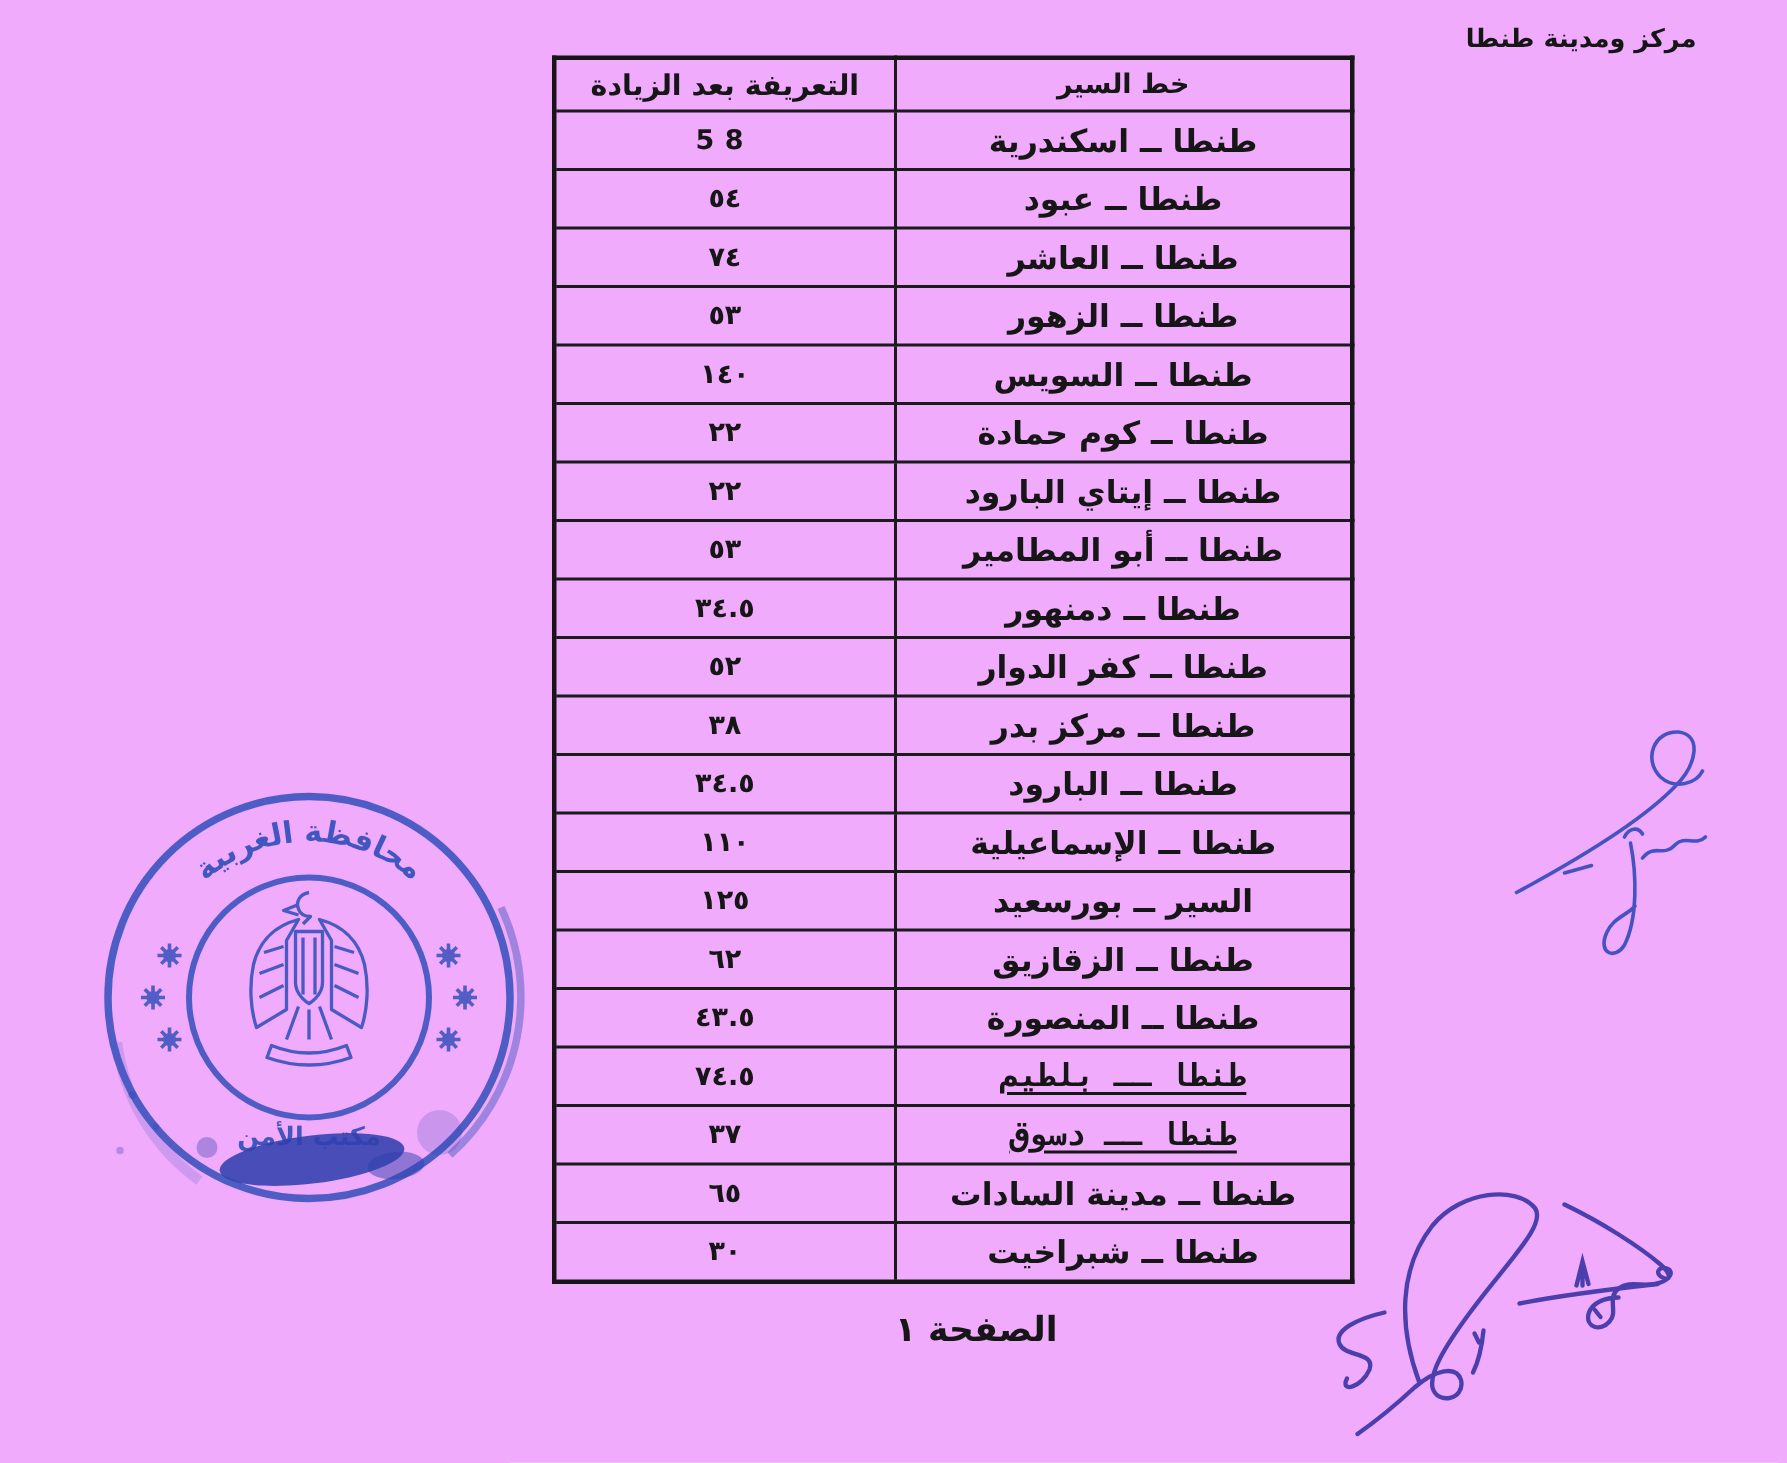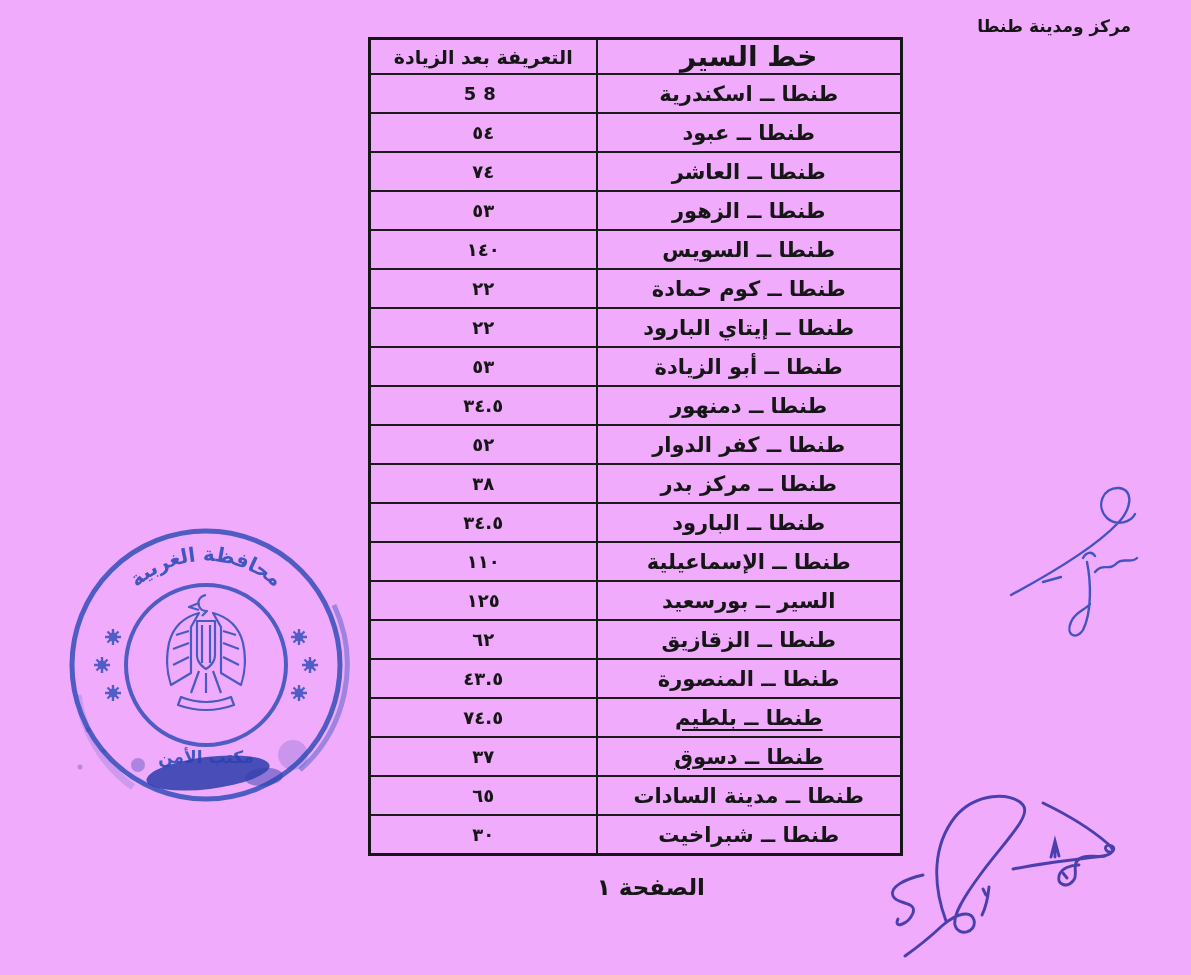--- a/index.html
+++ b/index.html
@@ -6,25 +6,25 @@
   body{width:1191px;height:975px;background:#e8e8e8;font-family:"DejaVu Sans","Liberation Sans",sans-serif;}
   .page{position:relative;width:1191px;height:975px;background:#f0abfc;overflow:hidden;color:#161616;}
 
   
   .header-note{position:absolute;top:16px;right:60px;font-size:17px;font-weight:bold;direction:rtl;letter-spacing:.5px;}
 
   
   table.fare{position:absolute;top:37px;left:368px;width:532px;border-collapse:collapse;table-layout:fixed;direction:rtl;border:3px solid #161616;}
   table.fare th, table.fare td{border:2px solid #1b1b1b;text-align:center;vertical-align:middle;padding:0 4px;overflow:hidden;white-space:nowrap;}
   table.fare th{height:33px;font-weight:bold;}
-  th.route-h{font-size:28px;}
+  th.route-h{font-size:18px;}
   th.fare-h{font-size:19px;}
   td.route-cell{height:37px;font-size:21px;font-weight:bold;}
   td.fare-cell{font-size:18px;font-weight:bold;letter-spacing:7px;direction:ltr;}
-  .underline{text-decoration:underline;text-underline-offset:4px;text-decoration-thickness:1.5px;}
+  .underline{text-decoration:underline;text-underline-offset:4px;text-decoration-thickness:1.5px;font-family:Liberation Mono, monospace;}
 
   
   .page-footer{position:absolute;top:874px;left:575px;width:130px;text-align:right;font-size:23px;font-weight:bold;direction:rtl;text-underline-offset:5px;}
 
   
   .stamp-svg{position:absolute;left:58px;top:515px;width:300px;height:300px;}
   .sig1-svg{position:absolute;left:995px;top:462px;width:200px;height:210px;}
   .sig2-svg{position:absolute;left:883px;top:753px;width:310px;height:222px;}
   svg text{font-family:"DejaVu Sans","Liberation Sans",sans-serif;}
 </style>
@@ -76,21 +76,21 @@
       <td class="route-cell">طنطا ــ كوم حمادة</td>
       <td class="fare-cell">٢٢</td>
     </tr>
 
     <tr>
       <td class="route-cell">طنطا ــ إيتاي البارود</td>
       <td class="fare-cell">٢٢</td>
     </tr>
 
     <tr>
-      <td class="route-cell">طنطا ــ أبو الزيادة</td>
+      <td class="route-cell">طنطا ــ أبو المطامير</td>
       <td class="fare-cell">٥٣</td>
     </tr>
 
     <tr>
       <td class="route-cell">طنطا ــ دمنهور</td>
       <td class="fare-cell">٣٤.٥</td>
     </tr>
 
     <tr>
       <td class="route-cell">طنطا ــ كفر الدوار</td>

